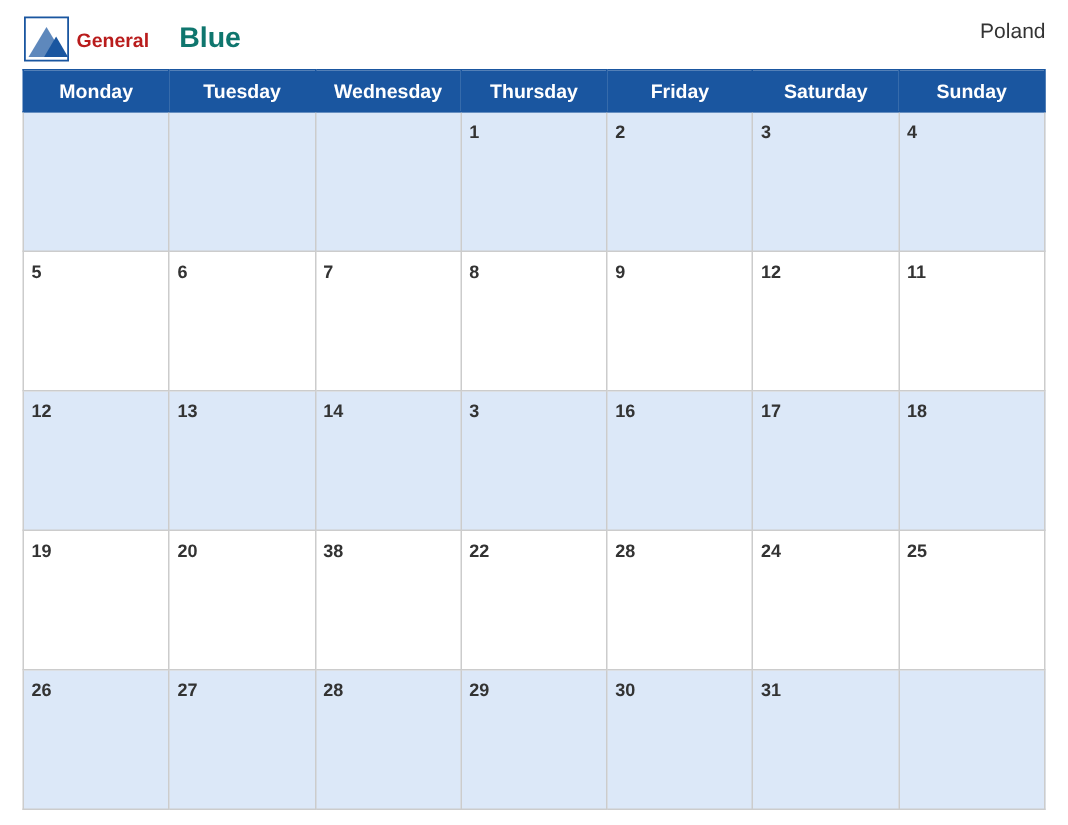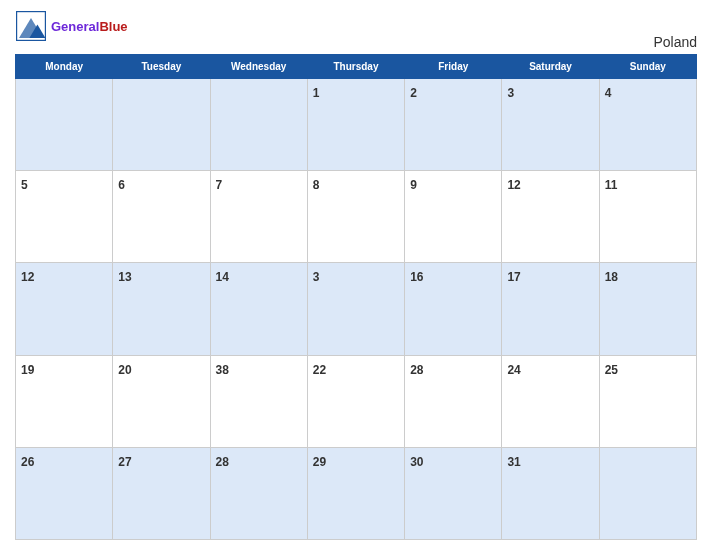--- a/index.html
+++ b/index.html
@@ -29,55 +29,55 @@
       display: flex;
       align-items: center;
       gap: 4px;
     }
     .logo-icon {
       width: 32px;
       height: 32px;
     }
     .logo-text-general {
       font-size: 13px;
-      color: #6d28d9;
+      color: #b91c1c;
       font-weight: bold;
       line-height: 1;
     }
     .logo-text-blue {
-      font-size: 13px;
-      color: #b91c1c;
+      font-size: 19px;
+      color: #0f766e;
       font-weight: bold;
       line-height: 1;
+      margin-left: 20px;
     }
     .title-area {
       flex: 1;
       text-align: center;
     }
     .calendar-title {
       font-size: 28px;
       color: #1a56a0;
       font-weight: bold;
     }
     .country-label {
       font-size: 14px;
       color: #333;
       text-align: right;
       padding-top: 2px;
-      margin-top: 22px;
     }
     .calendar-table {
       width: 100%;
       border-collapse: collapse;
       flex: 1;
     }
     .calendar-table th {
       background-color: #1a56a0;
       color: #fff;
-      font-size: 10px;
+      font-size: 13px;
       font-weight: bold;
       padding: 6px 4px;
       text-align: center;
       border: 1px solid #1a56a0;
     }
     .calendar-table td {
       border: 1px solid #ccc;
       vertical-align: top;
       padding: 4px 5px;
       width: calc(100% / 7);

